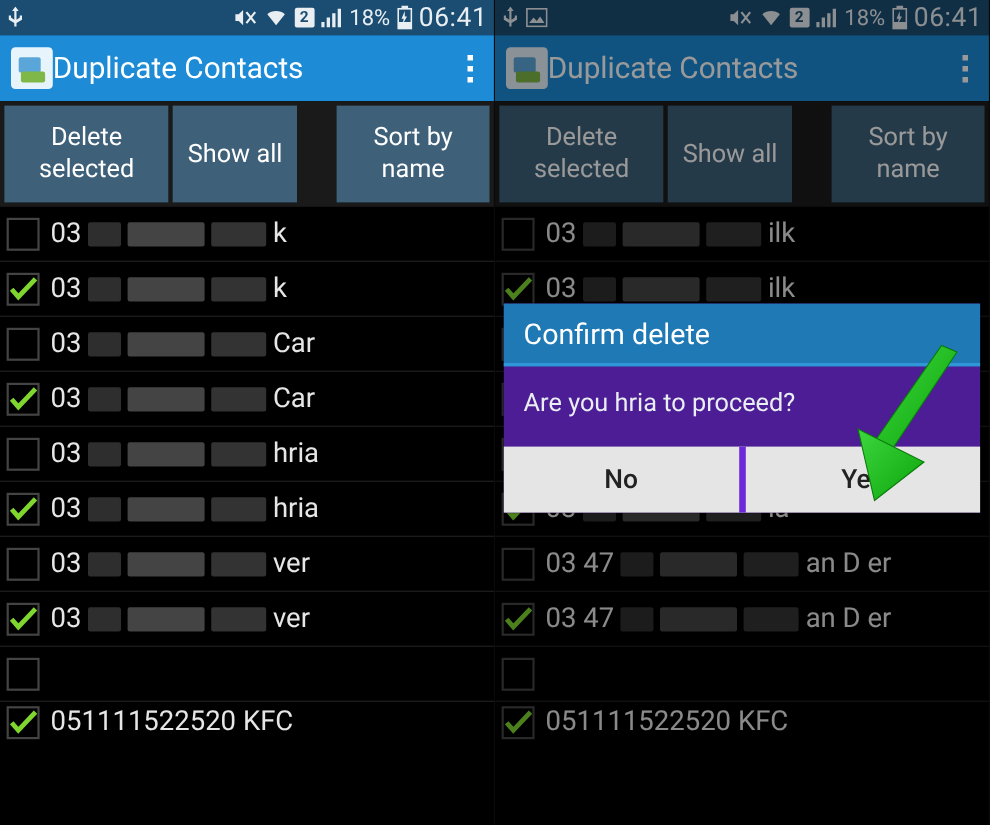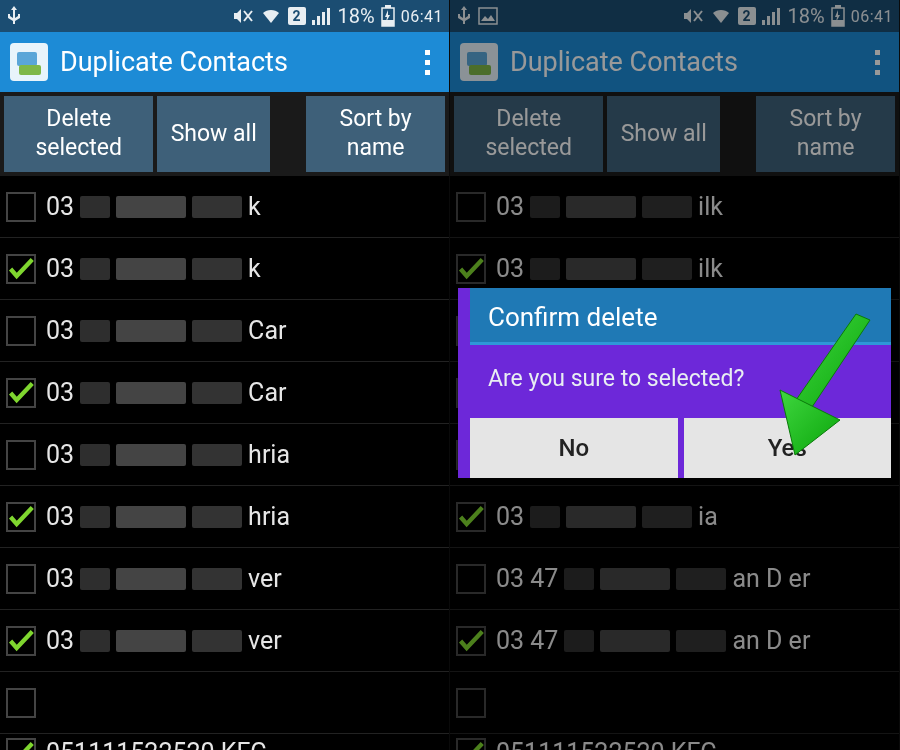--- a/index.html
+++ b/index.html
@@ -48,29 +48,28 @@
     font-weight: 700;
     font-size: 14px;
     width: 18px;
     height: 18px;
     display: flex;
     align-items: center;
     justify-content: center;
     border-radius: 2px;
   }
   .bat-pct { font-size: 20px; }
-  .clock { font-size: 16px; letter-spacing: 0.5px; }
+  .clock { font-size: 24px; letter-spacing: 0.5px; }
   
   .actionbar {
     height: 60px;
     background: #1d8bd6;
     display: flex;
     align-items: center;
     padding: 0 10px;
-    gap: 12px;
     color: #fff;
   }
   .app-icon {
     width: 38px; height: 38px;
     background: #e8f4fb;
     border-radius: 4px;
     display: flex;
     align-items: center;
     justify-content: center;
     position: relative;
@@ -102,21 +101,21 @@
     flex-direction: column;
     align-items: center;
     gap: 5px;
   }
   .menu-dots span {
     width: 5px; height: 5px; background: #fff; border-radius: 0;
   }
   
   .toolbar {
     display: flex;
-    height: 84px;
+    height: 96px;
     background: #1a1a1a;
     gap: 4px;
     padding: 4px;
   }
   .toolbar .btn {
     flex: 1;
     background: #3e6079;
     color: #fff;
     font-size: 23px;
     display: flex;
@@ -128,21 +127,21 @@
   }
   .toolbar .btn.delete { flex: 1.35; }
   .toolbar .btn.sort { flex: 1.25; margin-left: 32px; }
   
   .list {
     position: relative;
   }
   .row {
     display: flex;
     align-items: center;
-    height: 62px;
+    height: 50px;
     padding: 0 6px;
     border-bottom: 1px solid #222;
     color: #e6e6e6;
     font-size: 25px;
     gap: 10px;
     position: relative;
   }
   .row.partial {
     border-bottom: none;
     height: 40px;
@@ -178,25 +177,24 @@
   .phone.right .actionbar,
   .phone.right .toolbar,
   .phone.right .list,
   .phone.right .status {
     filter: brightness(0.6);
   }
   
   .dialog {
     position: absolute;
     left: 8px; right: 8px;
-    top: 288px;
-    background: #6d28d9;
+    top: 276px;
+    background: #4c1d95;
     z-index: 5;
     box-shadow: 0 0 0 1px rgba(0,0,0,0.2);
-    padding-left: 12px;
   }
   .dialog-title {
     background: #1f79b5;
     color: #fff;
     font-size: 26px;
     padding: 14px 18px 10px;
     border-bottom: 3px solid #2f97d8;
   }
   .dialog-body {
     color: #e8eef2;
@@ -541,21 +539,21 @@
             <svg width="30" height="30" viewBox="0 0 30 30">
               <path fill="none" stroke="#7fd62f" stroke-width="5" d="M3 15l7 8L28 4"></path>
             </svg>
           </div>
           <div class="rowtext" style="filter: blur(0.5px);">051111522520 KFC</div>
         </div>
       </div>
 
     <div class="dialog">
       <div class="dialog-title">Confirm delete</div>
-      <div class="dialog-body">Are you sure to selected?</div>
+      <div class="dialog-body">Are you hria to proceed?</div>
       <div class="dialog-btns">
         <div class="dbtn">No</div>
         <div class="dbtn">Yes</div>
       </div>
     </div>
 
     <svg class="arrow" style="left:290px; top:310px;" width="150" height="160" viewBox="0 0 150 160">
       <defs>
         <linearGradient id="g" x1="0" y1="0" x2="1" y2="1">
           <stop offset="0" stop-color="#3fd63f"></stop>

